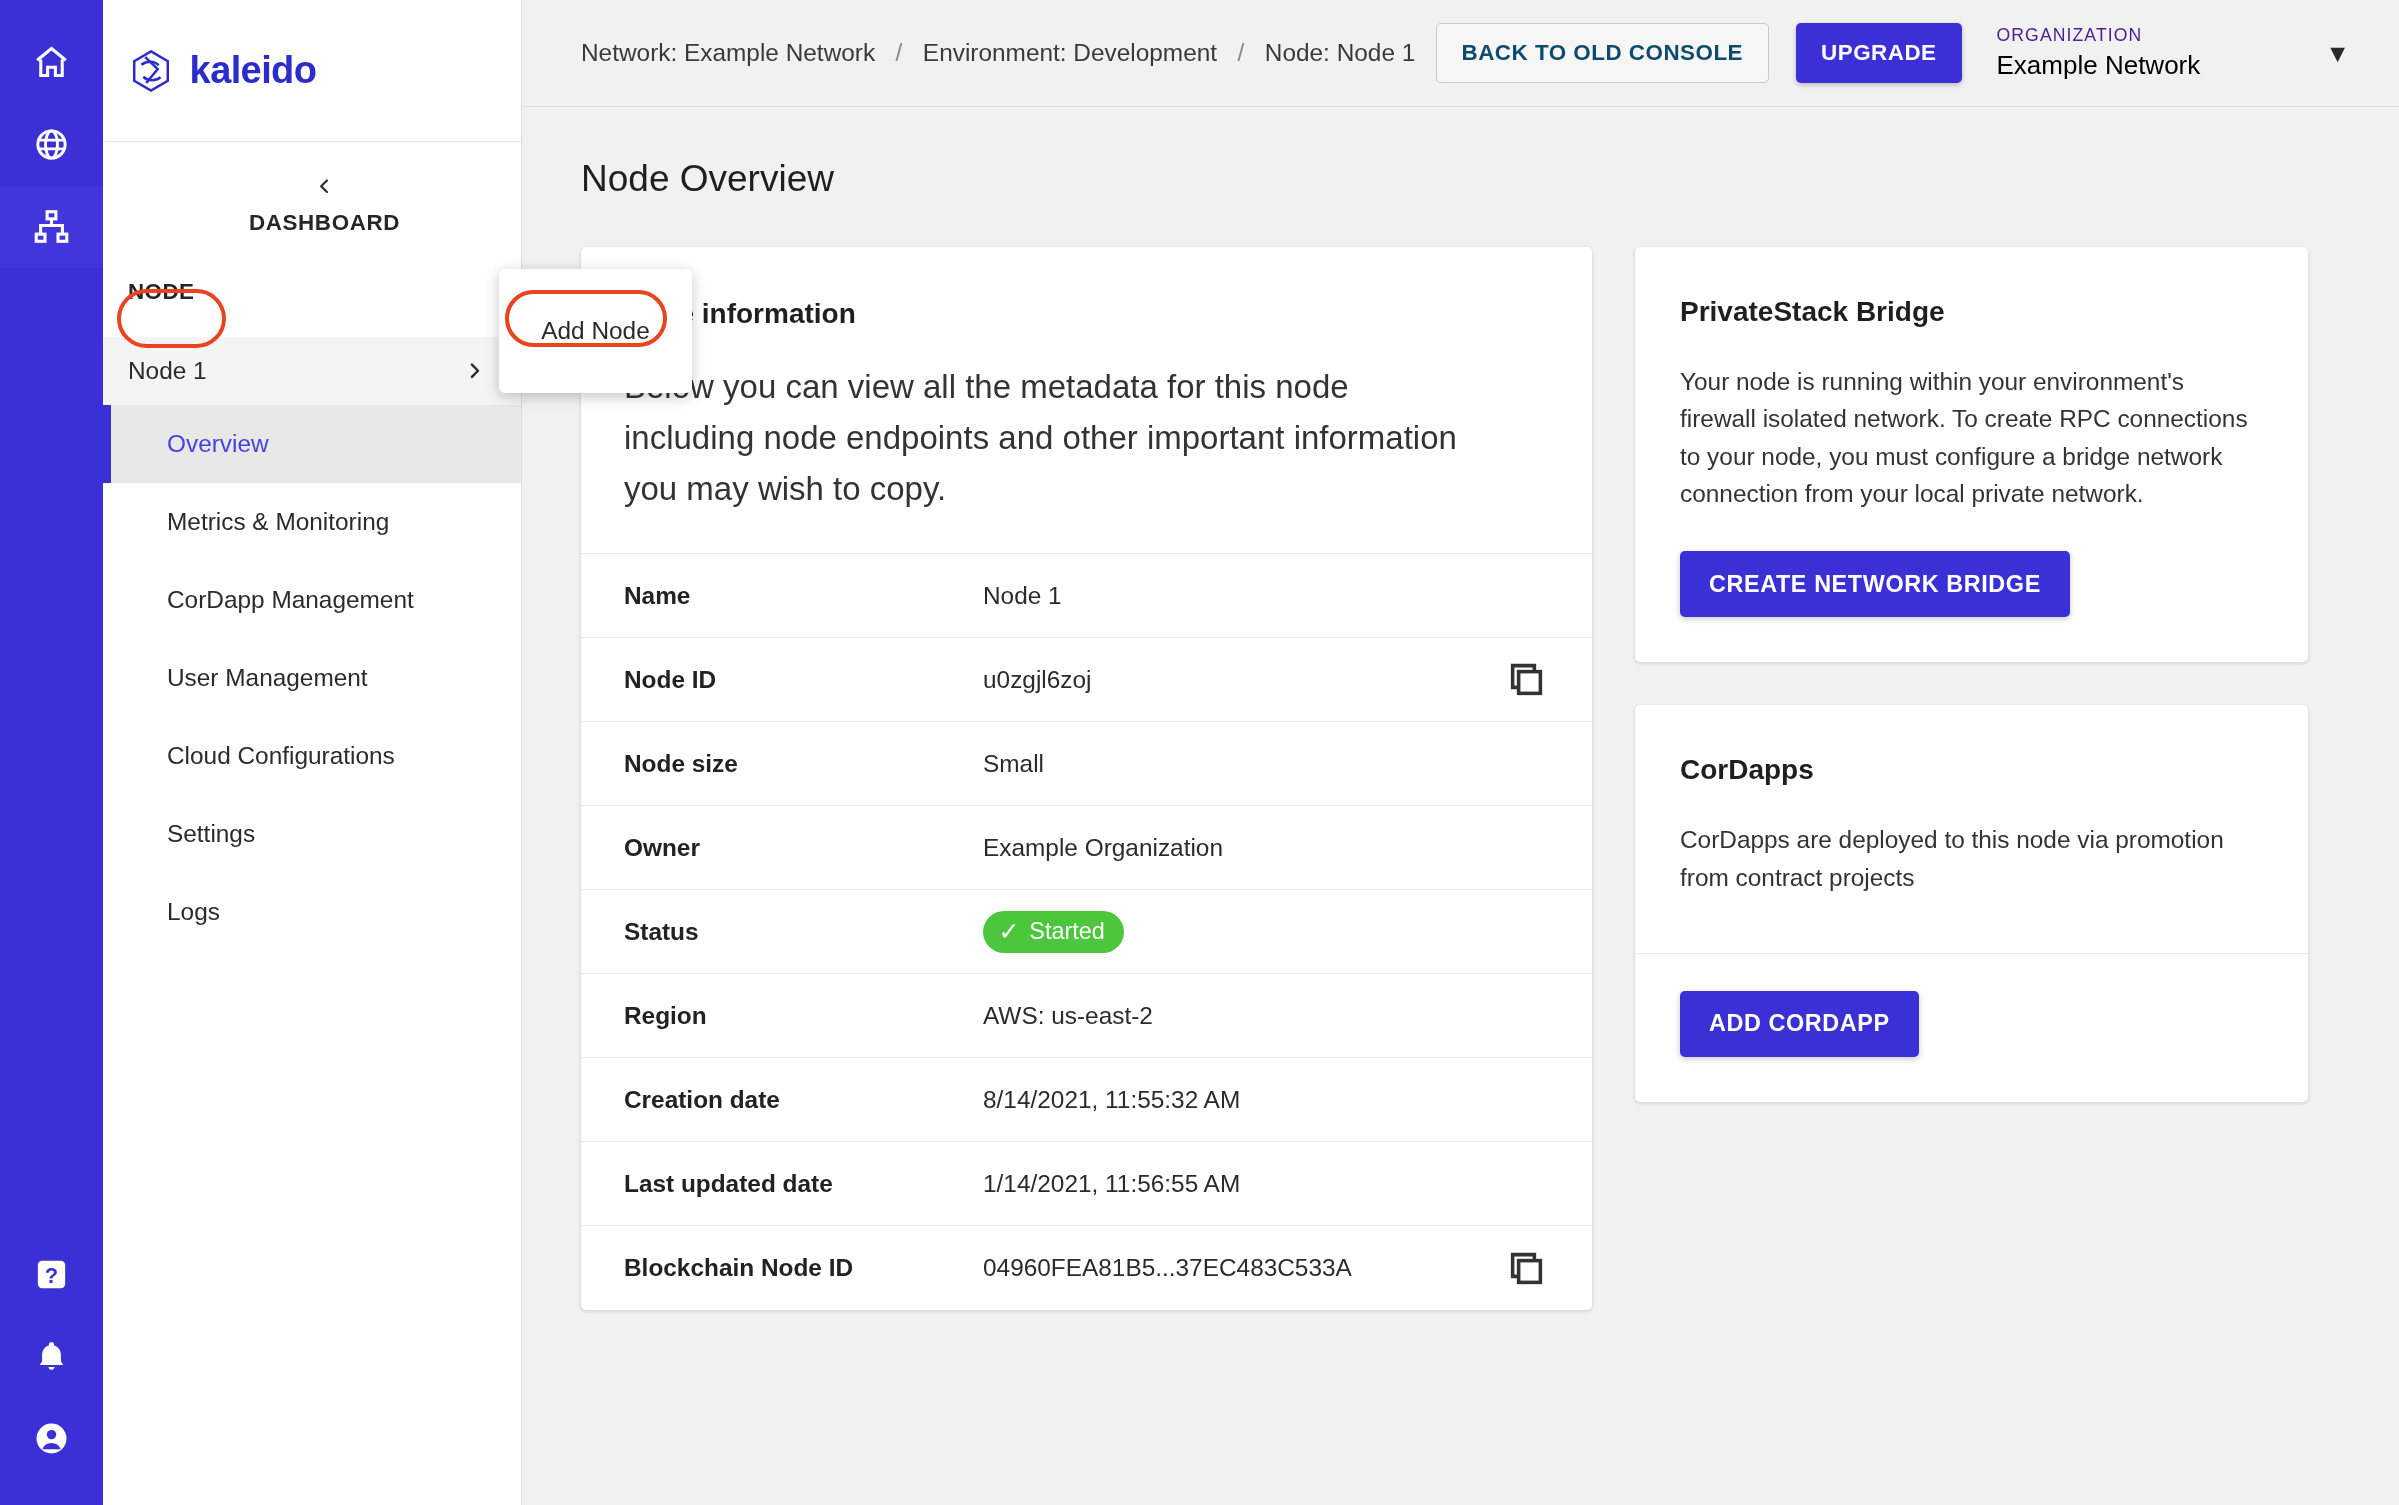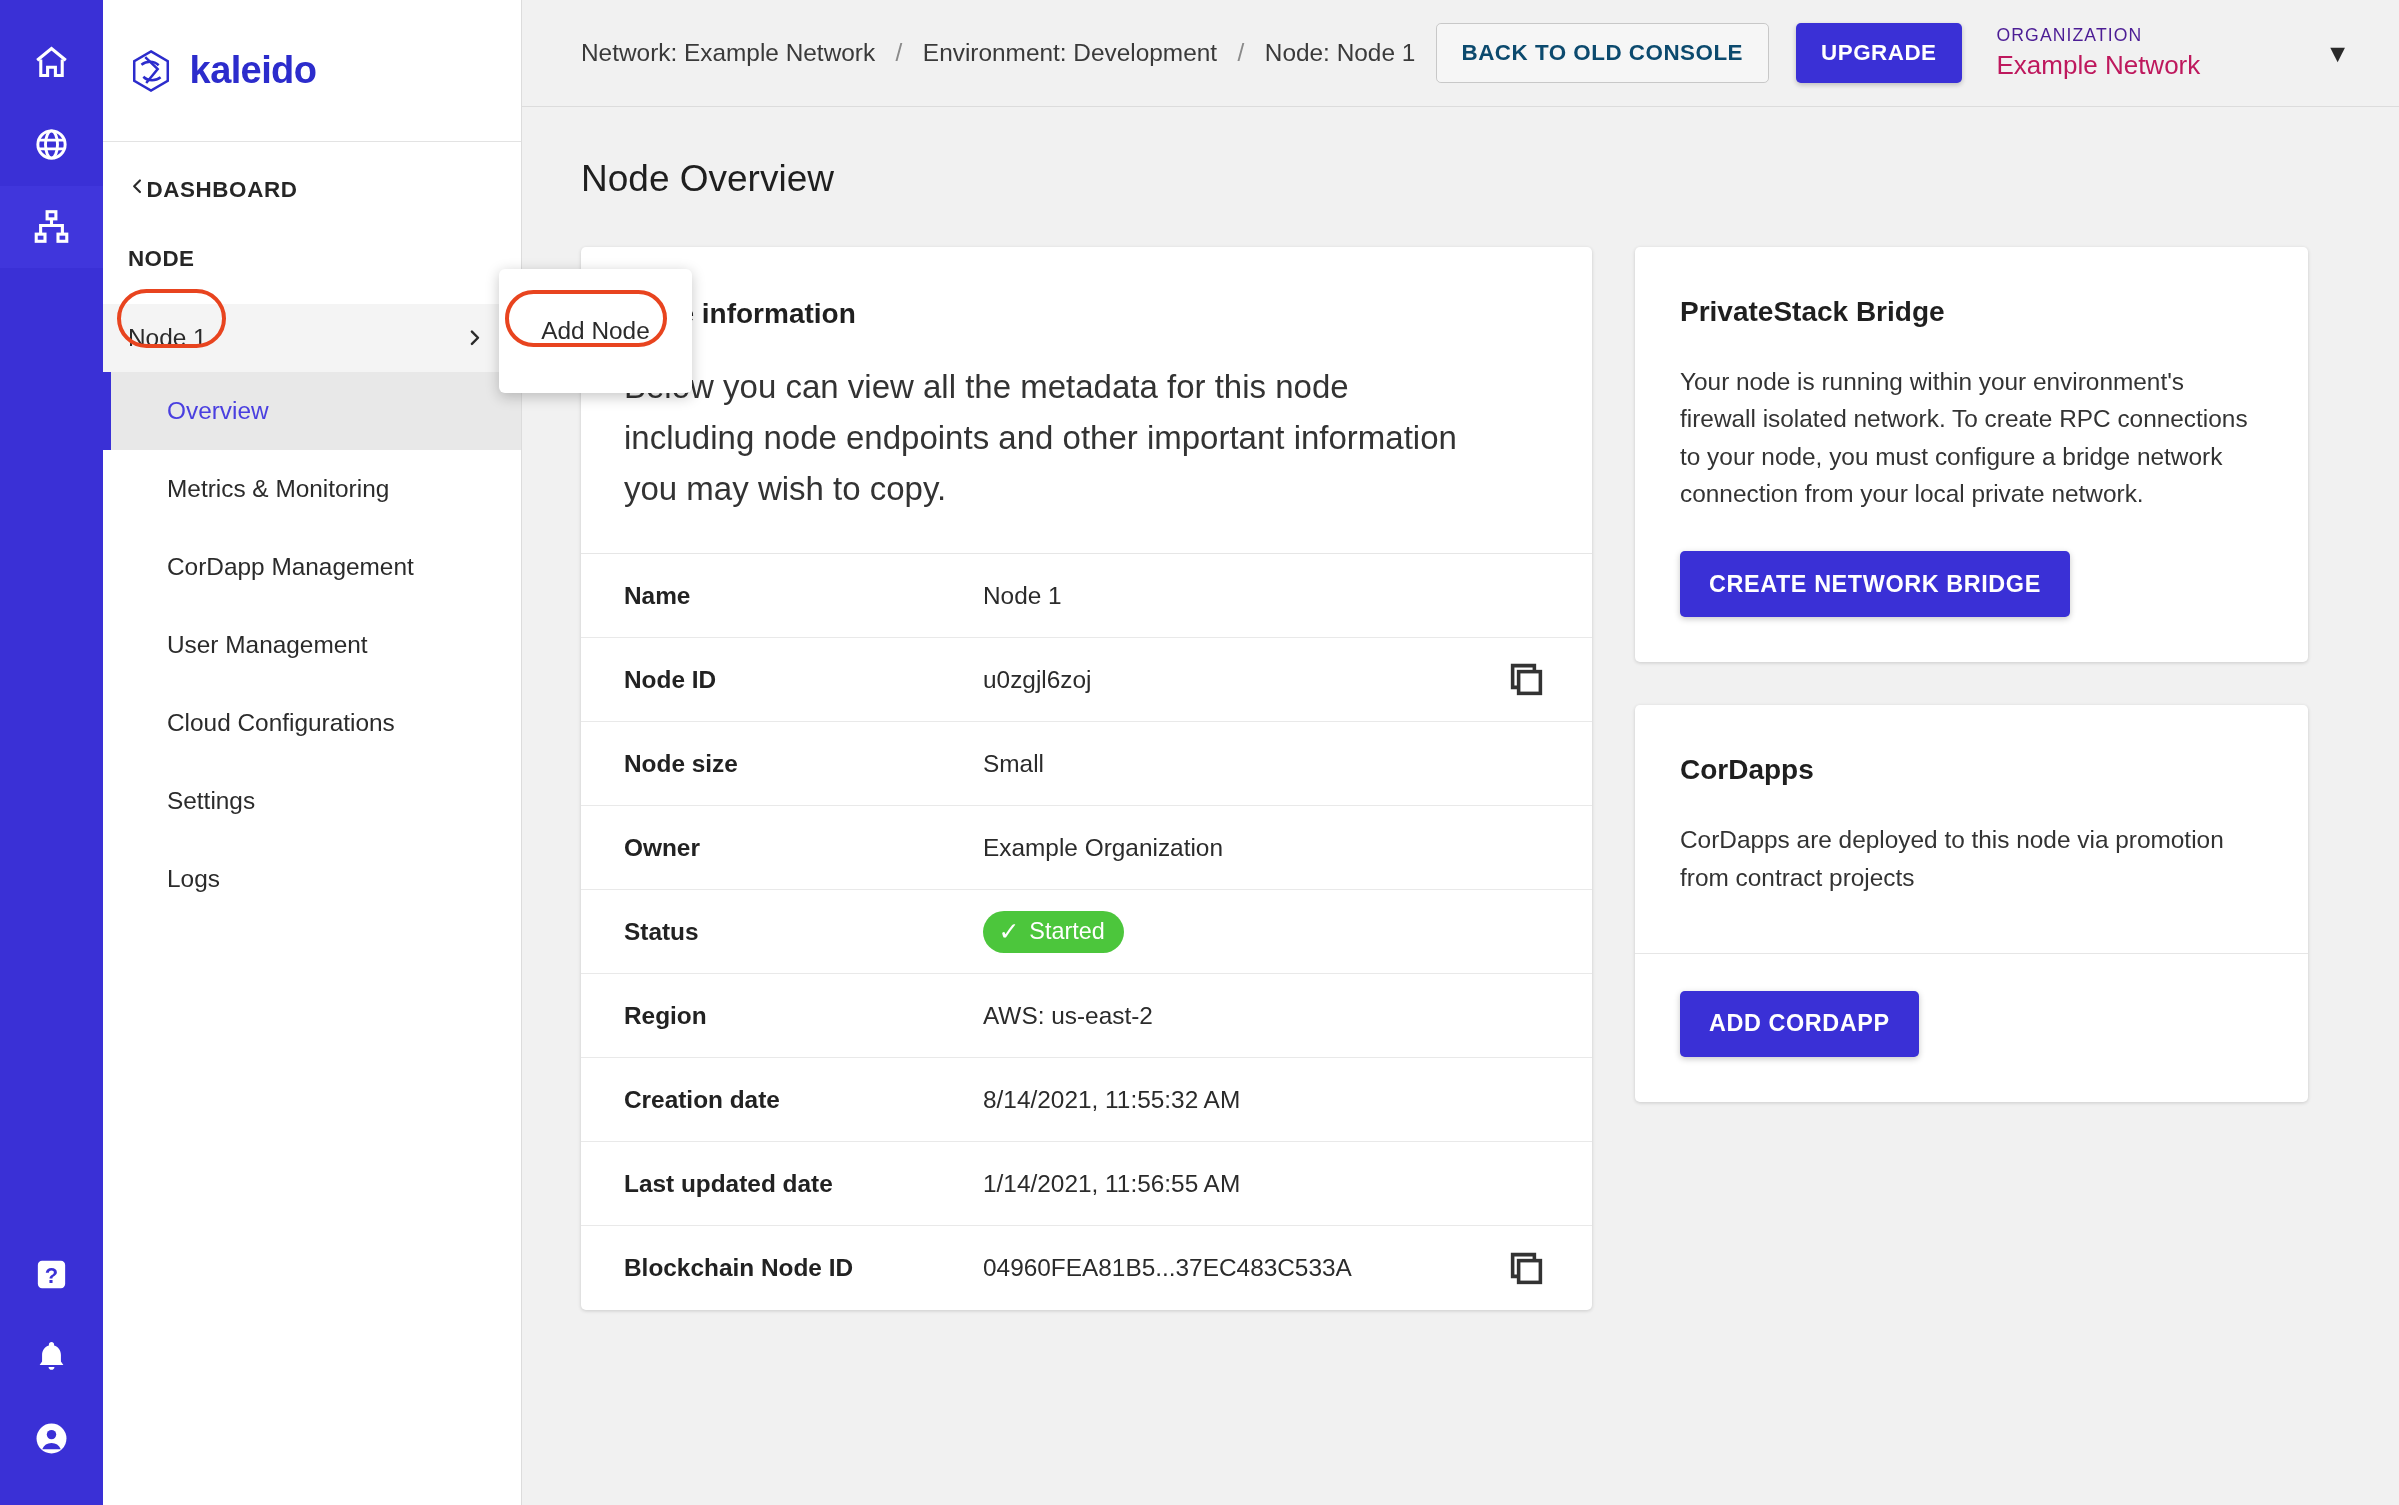--- a/index.html
+++ b/index.html
@@ -43,22 +43,22 @@
     height: 142px; display: flex; align-items: center;
     padding-left: 25px; gap: 15.6px;
     border-bottom: 1px solid #e3e3e3;
   }
   .logo-mark { width: 46px; height: 46px; }
   .logo-text {
     font-size: 38px; font-weight: 700; color: #2c2ccc;
     letter-spacing: -0.6px;
   }
   .dashboard-link {
-    display: flex; gap: 0;
-    padding: 35px 0 0 25px; cursor: pointer;
+    display: flex; align-items: center; gap: 14px;
+    padding: 35px 0 0 25px; cursor: pointer; flex-direction: column;
   }
   .dashboard-link .chev { width: 18.5px; height: 18.5px; }
   .dashboard-label {
     font-size: 22.4px; font-weight: 700; color: #262626; letter-spacing: 0.6px;
   }
   .section-label {
     font-size: 22.4px; font-weight: 700; color: #262626;
     padding: 43px 0 0 25px; letter-spacing: 0.4px;
   }
   .node-row {
@@ -100,21 +100,21 @@
   }
   .btn-upgrade {
     background: #3a30d6; color: #fff; border: none; border-radius: 4.9px;
     height: 60px; padding: 0 25px; margin-left: 27px;
     font-size: 22.4px; font-weight: 700; letter-spacing: 0.5px;
     font-family: inherit; cursor: pointer;
     box-shadow: 0 2px 4.9px rgba(0,0,0,0.22);
   }
   .org-block { margin-left: 35px; line-height: 1.15; cursor: pointer; }
   .org-label { font-size: 17.6px; color: #4c1d95; letter-spacing: 1.1px; }
-  .org-name { font-size: 26px; color: #be185d; margin-top: 5.9px; }
+  .org-name { font-size: 26px; color: #000000; margin-top: 5.9px; }
   .org-caret { margin-left: 125px; font-size: 25px; color: #2a2a2a; cursor: pointer; }
 
   .page-title {
     font-size: 37px; color: #1f1f1f; font-weight: 400;
     padding: 51px 0 0 59px;
   }
   .content {
     display: flex; gap: 43px;
     padding: 47px 59px 0 59px; align-items: flex-start;
   }

